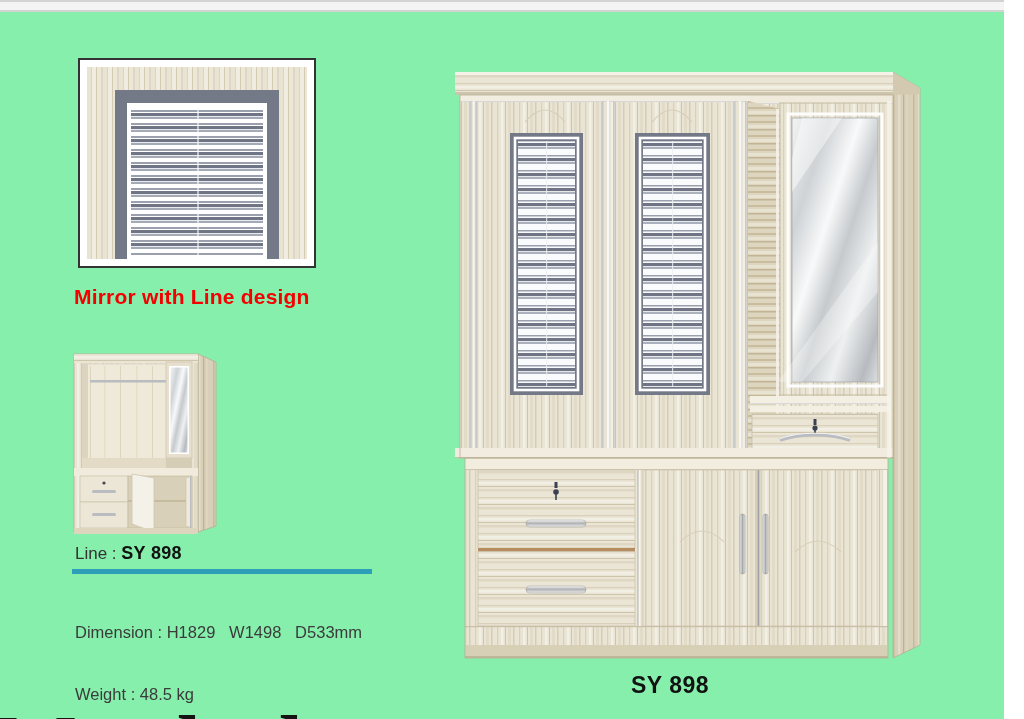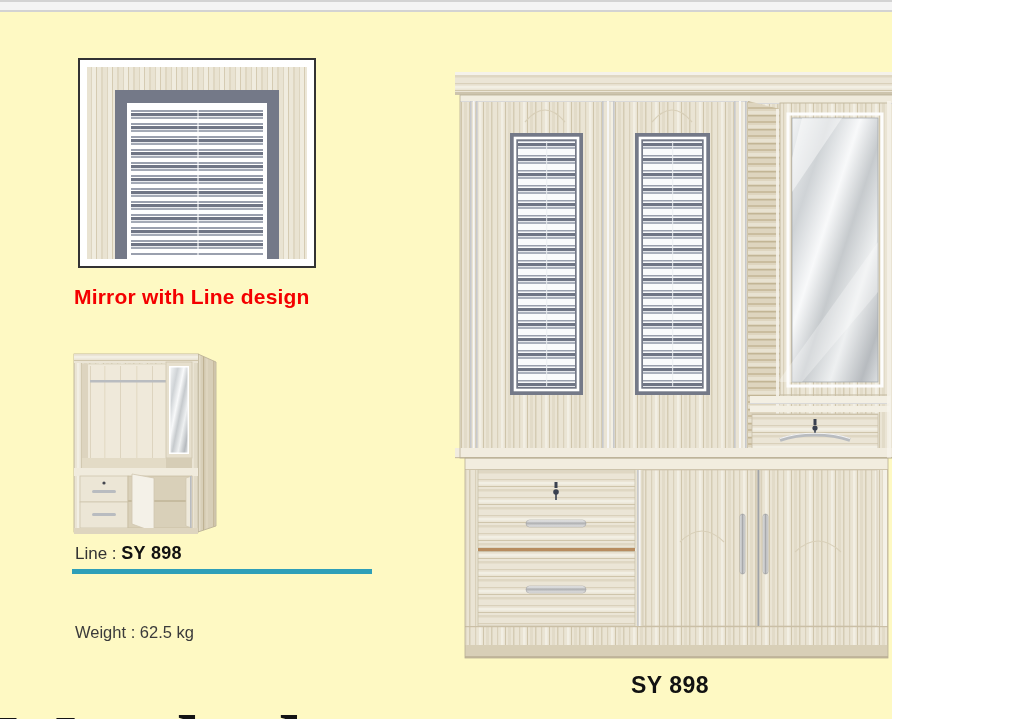--- a/index.html
+++ b/index.html
@@ -3,22 +3,22 @@
 <meta charset="utf-8">
 <style>
   :root{
     --accent:#2E9FB8;
     --red:#F40000;
     --panel-gray:#747988;
     --ink:#3d3d3d;
   }
   html,body{margin:0;padding:0;background:#fff;}
   .stage{
-    position:relative;width:892px;height:719px;overflow:hidden;
-    background:#fef9c3;font-family:"Liberation Sans",sans-serif;
+    position:relative;width:1004px;height:719px;overflow:hidden;
+    background:#86efac;font-family:"Liberation Sans",sans-serif;
   }
   .top-band{
     position:absolute;left:0;top:0;width:1024px;height:12px;
     background:linear-gradient(#d3d3d3 0 2px,#f4f4f4 2px 10px,#d3d3d3 10px 12px);
   }
   .right-line{position:absolute;left:1018px;top:12px;width:2px;height:707px;background:#d6d6d6;}
   .inset{
     position:absolute;left:78px;top:58px;width:238px;height:210px;
     border:2px solid #333;background:#fff;padding:7px;box-sizing:border-box;
   }
@@ -167,21 +167,22 @@
       <polygon points="116,128 122,126 122,178 116,176" fill="#eee9db" stroke="#d0c7b0" stroke-width="0.7"></polygon>
       <rect x="120" y="126" width="1.6" height="52" fill="#b9bcc0"></rect>
     </g>
     <rect x="4" y="178" width="124" height="6" fill="#ded5bf"></rect>
   </svg>
 
   <div class="spec">
     <div class="model-line"><span>Line : </span><b>SY 898</b></div>
     <div class="model-underline"></div>
     <div class="spec-lines">
-      <div>Weight : 62.5 kg</div>
+      <div>Dimension : H1829   W1498   D533mm</div>
+      <div>Weight : 48.5 kg</div>
       
     </div>
   </div>
 
   <svg class="main-image" width="475" height="600" viewBox="0 0 475 600">
 
     <polygon points="443,10 470,26 470,583 443,596" fill="url(#ws)" stroke="#b7ad94" stroke-width="0.8"></polygon>
 
     <g>
       <rect x="5" y="10" width="438" height="23" fill="url(#wh)"></rect>

